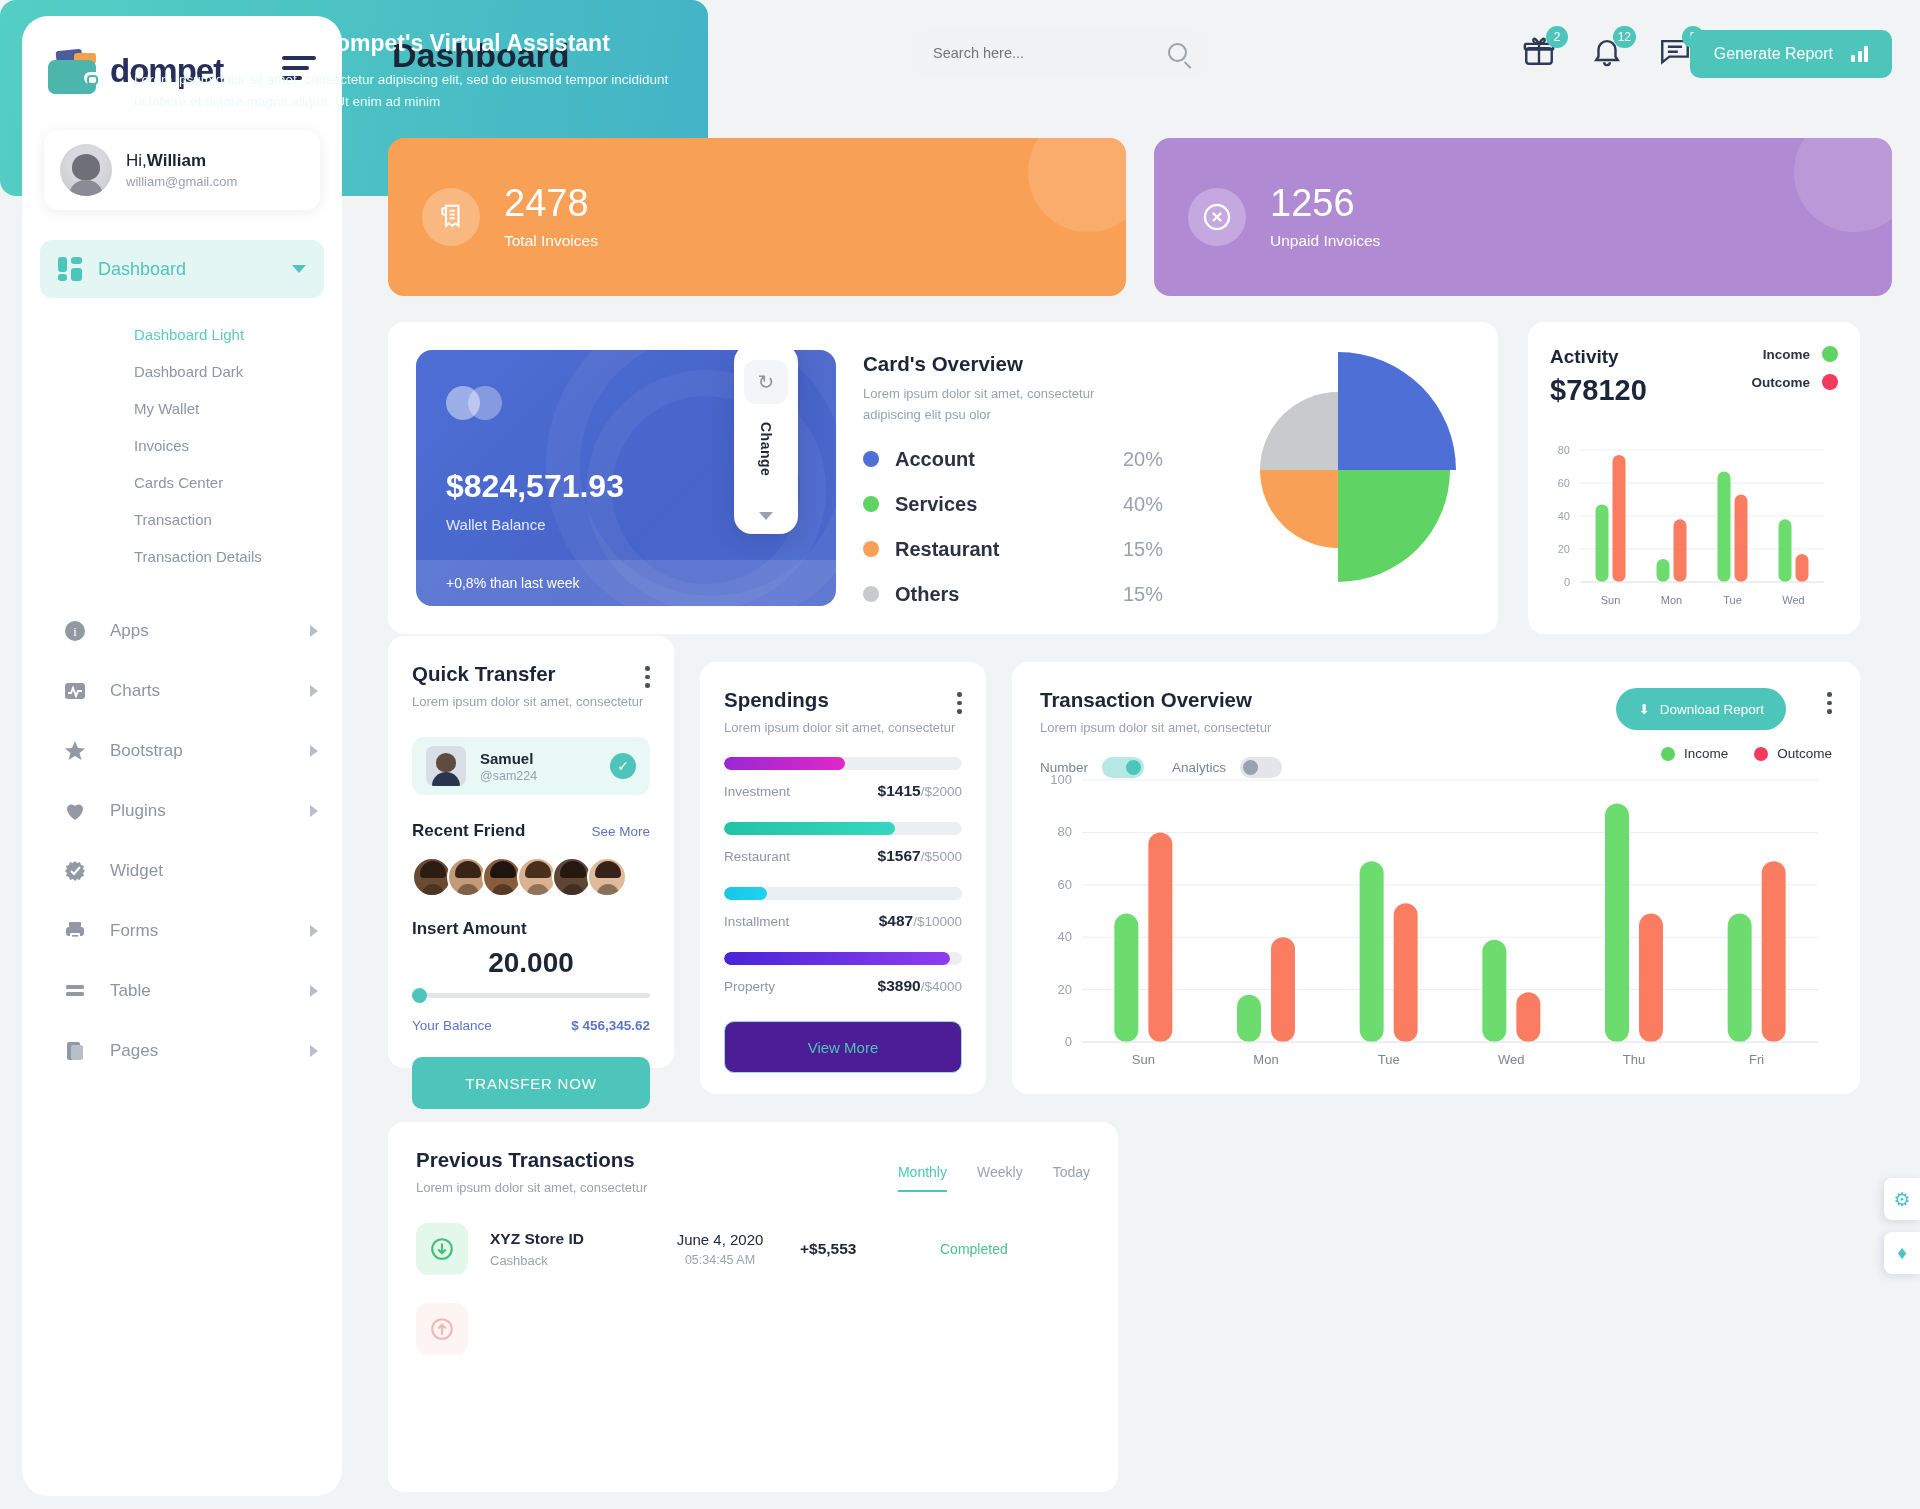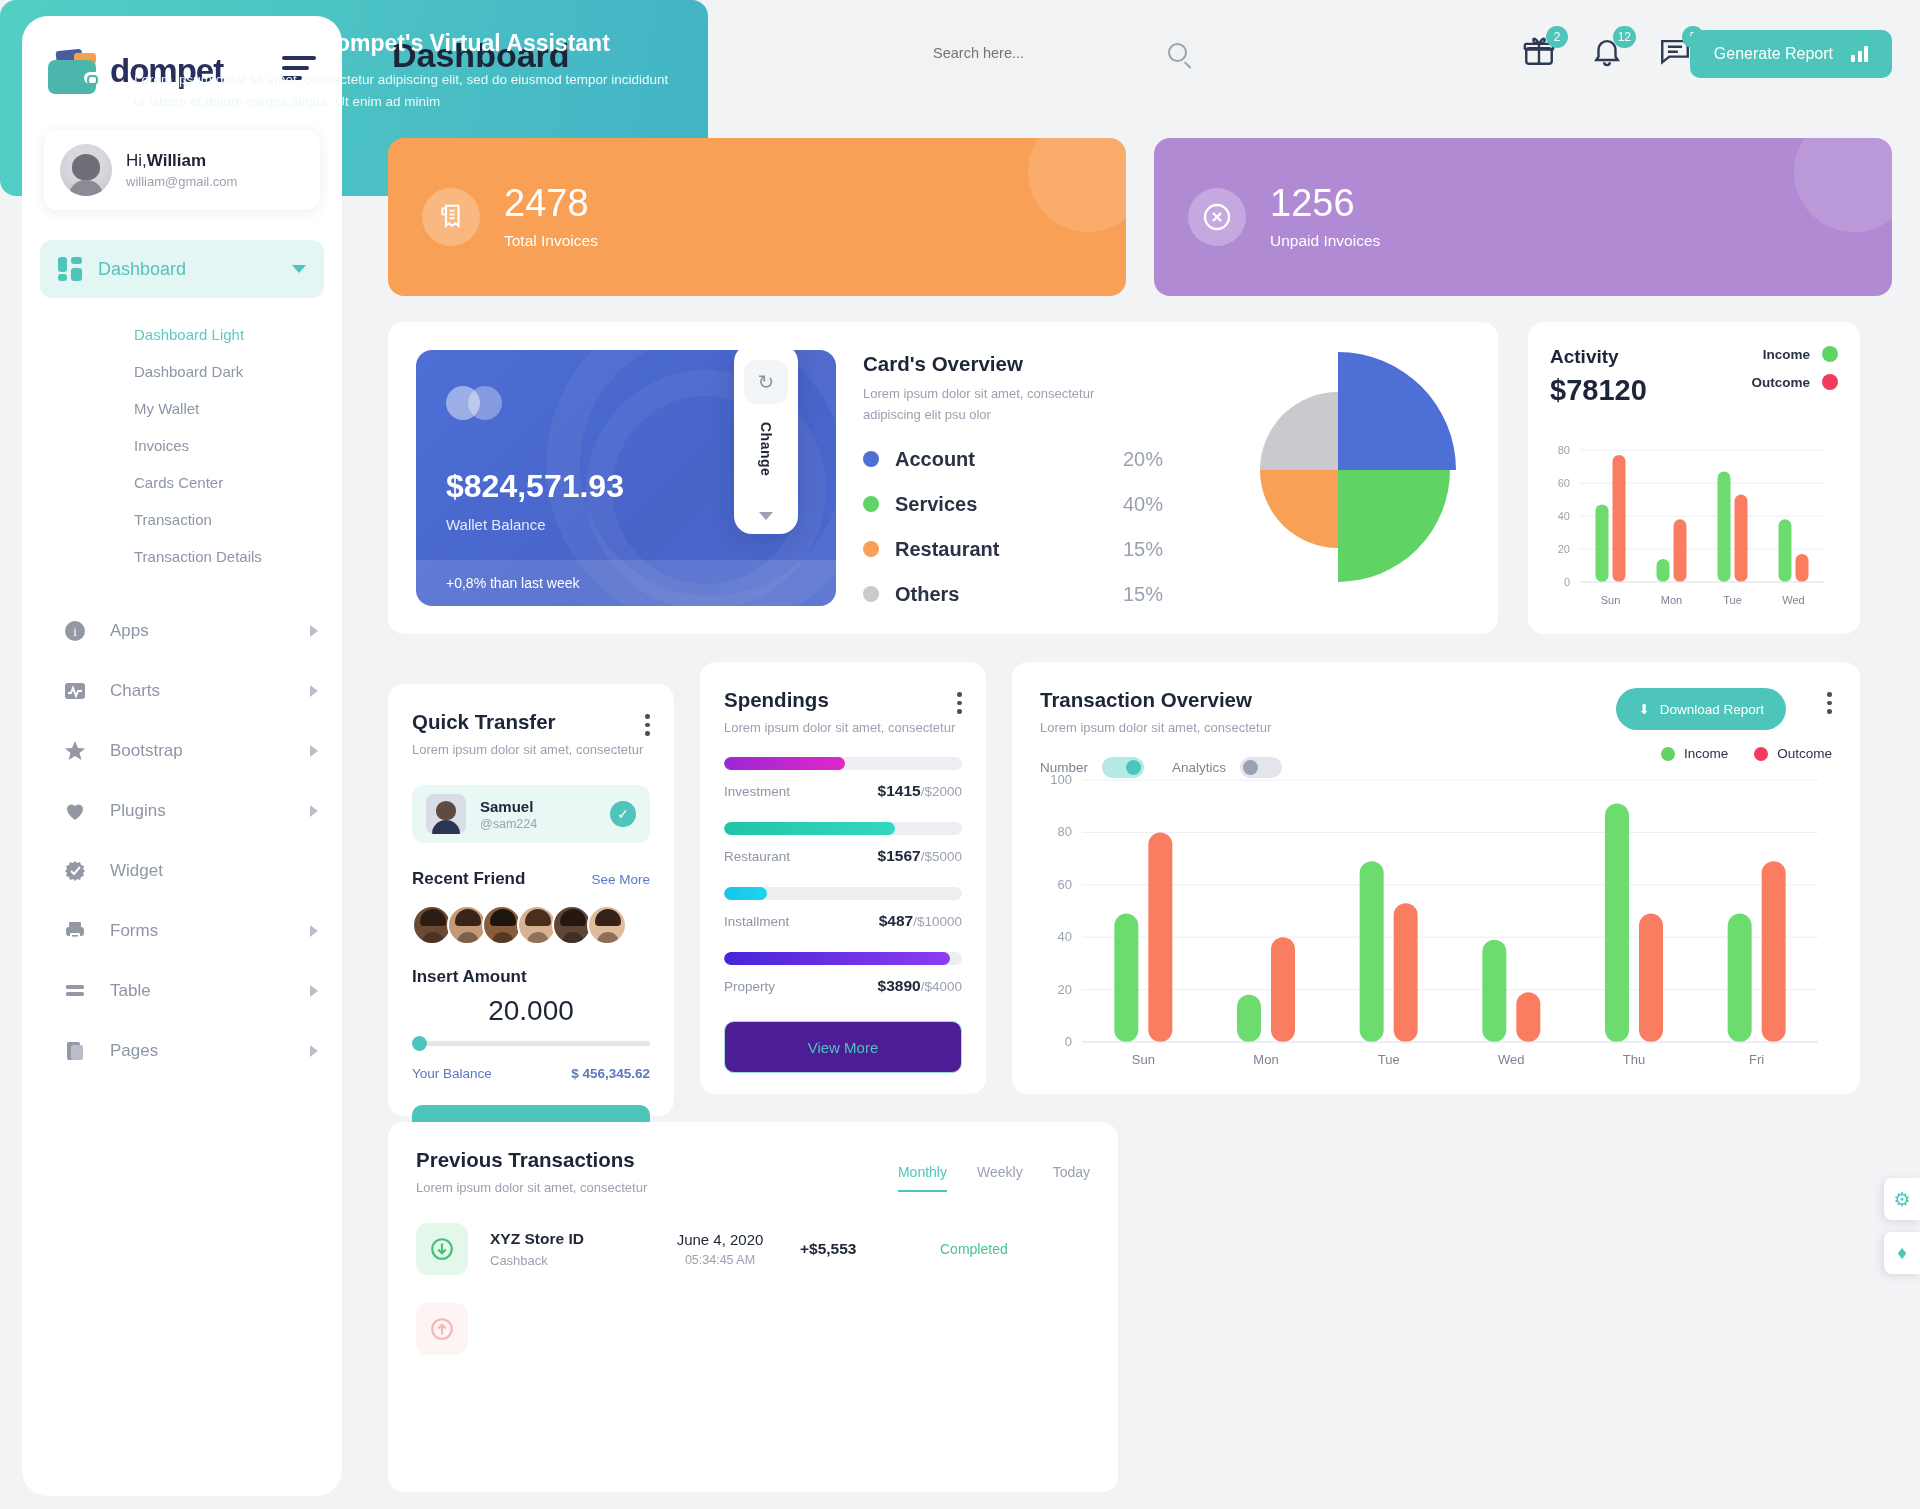--- a/index.html
+++ b/index.html
@@ -149,37 +149,37 @@
   
   #activity { left:1528px; top:322px; width:332px; height:312px; padding:24px 22px;}
   .act-title { font-size:19px; font-weight:bold; color:#1d2638;}
   .act-amt { font-size:29px; font-weight:bold; color:#1d2638; margin-top:6px;}
   .act-leg { position:absolute; right:22px; top:24px; text-align:right;}
   .act-leg div { display:flex; align-items:center; justify-content:flex-end; gap:12px;
     font-size:13.5px; font-weight:bold; color:#2b3245; margin-bottom:12px;}
   .act-leg span.d { width:16px;height:16px;border-radius:50%;}
 
   
-  #quick { left:388px; top:684px; width:286px; height:432px; padding:26px 24px;}
+  #quick { left:388px; top:636px; width:286px; height:432px; padding:26px 24px;}
   .friendcard { margin-top:28px; background:#e9f7f5; border-radius:12px; height:58px;
     display:flex; align-items:center; padding:0 14px; gap:14px;}
   .fav { width:40px;height:40px;border-radius:8px;background:#d9dde6; position:relative; overflow:hidden;}
   .fav:after{content:"";position:absolute;left:10px;top:7px;width:20px;height:19px;background:#5f4b3f;border-radius:50% 50% 45% 45%;}
   .fav:before{content:"";position:absolute;left:6px;bottom:0;width:28px;height:14px;background:#2b3550;border-radius:14px 14px 0 0;z-index:2;}
   .fname { font-size:15px; font-weight:bold; color:#20283a;}
   .fhandle { font-size:12.5px; color:#9aa2b1; margin-top:2px;}
   .fcheck { margin-left:auto; width:26px;height:26px;border-radius:50%;background:#4dc5bb;
     color:#fff;display:flex;align-items:center;justify-content:center;font-size:14px;}
   .rf-head { display:flex; align-items:center; margin-top:26px;}
   .rf-head .t { font-size:17px; font-weight:bold; color:#1d2638;}
   .rf-head .m { margin-left:auto; font-size:13.5px; color:#5b76c4;}
   .faces { display:flex; margin-top:16px; }
   .face { width:40px;height:40px;border-radius:50%; margin-right:-5px; border:2px solid #fff; position:relative; overflow:hidden;}
   .insamt { font-size:17px; font-weight:bold; color:#1d2638; margin-top:22px;}
-  .bigamt { font-size:28px; font-weight:normal; color:#1d2638; text-align:center; margin-top:8px;}
+  .bigamt { font-size:28px; font-weight:bold; color:#1d2638; text-align:center; margin-top:8px;}
   .slider { margin-top:14px; height:5px; background:#e3e5ea; border-radius:3px; position:relative;}
   .sknob { position:absolute; left:0; top:-5px; width:15px;height:15px;border-radius:50%;background:#4dc5bb;}
   .balrow { display:flex; margin-top:20px; font-size:13.5px;}
   .balrow .a { color:#5b76c4; }
   .balrow .b { margin-left:auto; color:#5b76c4; font-weight:bold;}
   .tbtn { margin-top:24px; width:100%; height:52px; background:#4dc5bb; border:0;
     border-radius:10px; color:#fff; font-size:15px; letter-spacing:.8px; cursor:pointer;
     font-family:"Liberation Sans", sans-serif;}
 
   

